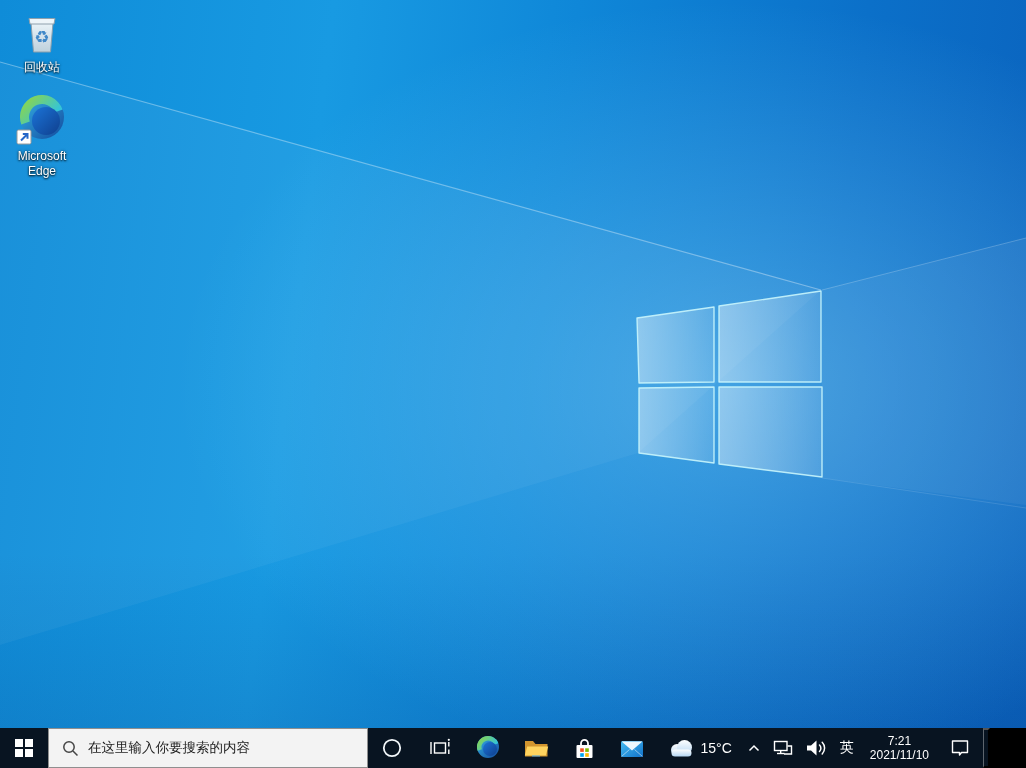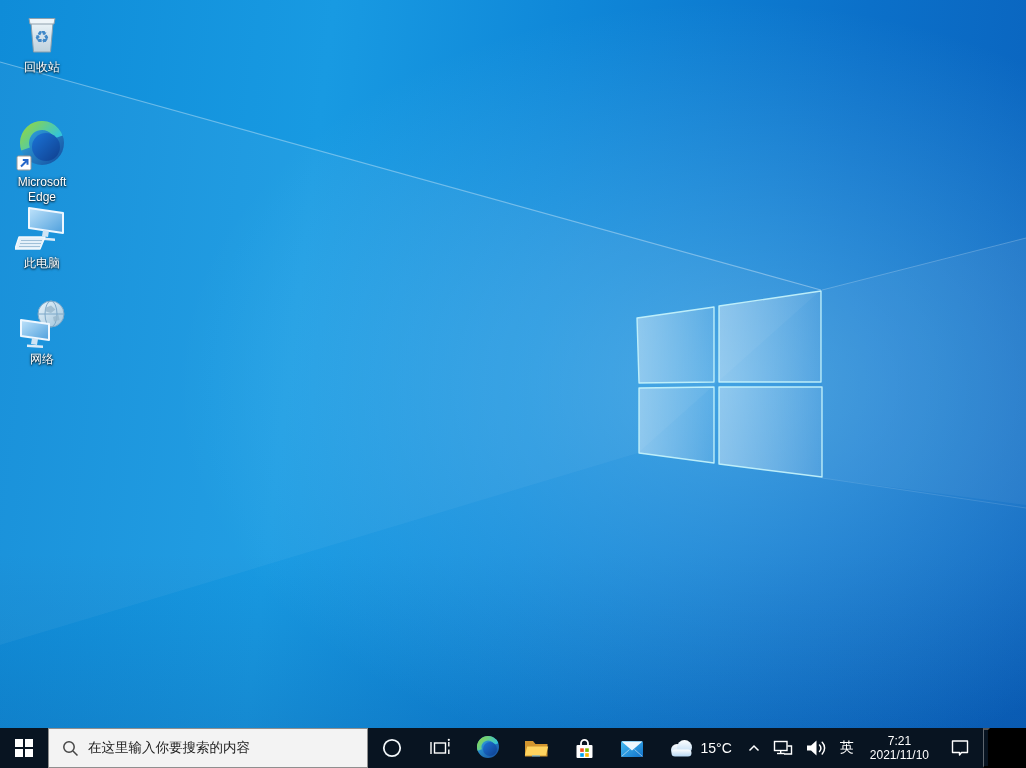--- a/index.html
+++ b/index.html
@@ -23,21 +23,21 @@
     position:absolute; left:2px; width:80px;
     display:flex; flex-direction:column; align-items:center; gap:3px;
     cursor:default;
   }
   .icon-cell .label {
     font-size:12px; line-height:15px; color:#fff; text-align:center;
     text-shadow:0 1px 2px rgba(0,0,0,.95), 0 0 3px rgba(0,0,0,.55);
     max-width:78px;
   }
   #cell-recycle { top:10px; }
-  #cell-edge    { top:118px; }
+  #cell-edge    { top:92px; }
   #cell-pc      { top:206px; }
   #cell-network { top:300px; }
   #cell-cp      { top:403px; }
 
   
   .taskbar {
     position:absolute; left:0; bottom:0; width:990px; height:40px;
     background:#081421; display:flex; align-items:stretch;
   }
   .tb-btn {
@@ -143,44 +143,21 @@
     <svg width="54" height="54" viewBox="0 0 54 54">
       <circle cx="27" cy="25" r="22" fill="url(#g-edge-b)"></circle>
       <path d="M5,25 A22,22 0 0 1 49,25 L40,25 A13,13 0 0 0 14,25 Z" fill="url(#g-edge-a)" transform="rotate(-20 27 25)"></path>
       <circle cx="31" cy="29" r="14" fill="url(#g-edge-c)"></circle>
       <rect x="2" y="38" width="14" height="14" rx="1.5" fill="#fff" stroke="#9a9a9a" stroke-width="1"></rect>
       <path d="M6,48.5 L12.5,42 M7.8,42 L12.5,42 L12.5,46.7" stroke="#2566c8" stroke-width="2" fill="none"></path>
     </svg>
     <div class="label">Microsoft Edge</div>
   </div>
 
-  <div class="icon-cell" id="cell-pc">
-    <svg width="54" height="47" viewBox="0 0 54 47">
-      <polygon points="14,2 48,7 48,27 14,22" fill="url(#g-screen)" stroke="#eef7ff" stroke-width="2" stroke-linejoin="round"></polygon>
-      <polygon points="28,24 34,25 33,31 27,30" fill="#cfe4f4"></polygon>
-      <polygon points="22,31 40,32.5 40,35 22,33.5" fill="#dcebf7"></polygon>
-      <polygon points="4,31 30,31 25,43 0,43" fill="#e4f0f9" stroke="#f2f8fc" stroke-width="1.4" stroke-linejoin="round"></polygon>
-      <path d="M6,34.5 H27 M5,37.5 H26 M4,40.5 H25" stroke="#9fc0d8" stroke-width="1" fill="none"></path>
-    </svg>
-    <div class="label">此电脑</div>
-  </div>
-
-  <div class="icon-cell" id="cell-network">
-    <svg width="54" height="49" viewBox="0 0 54 49">
-      <circle cx="36" cy="14" r="13" fill="url(#g-globe)" stroke="#7da8c8" stroke-width="1"></circle>
-      <ellipse cx="36" cy="14" rx="6" ry="13" fill="none" stroke="#7da8c8" stroke-width="1"></ellipse>
-      <line x1="23" y1="14" x2="49" y2="14" stroke="#7da8c8" stroke-width="1"></line>
-      <polygon points="30,8 36,5.5 40.5,9.5 36,13 31,11.5" fill="#9ab8cc" opacity="0.85"></polygon>
-      <polygon points="38,17 43.5,15 44.5,20 39,21.5" fill="#9ab8cc" opacity="0.85"></polygon>
-      <polygon points="6,20 34,24 34,40 6,36" fill="url(#g-screen)" stroke="#eef7ff" stroke-width="2" stroke-linejoin="round"></polygon>
-      <polygon points="17,38 23,39 22,45 16,44" fill="#cfe4f4"></polygon>
-      <polygon points="12,44.5 28,45.5 28,48 12,47" fill="#dcebf7"></polygon>
-    </svg>
-    <div class="label">网络</div>
-  </div>
+
 
 </div>
 
 <div class="taskbar">
 
   <button class="tb-btn">
     <svg width="18" height="18" viewBox="0 0 18 18">
       <rect x="0" y="0" width="8" height="8" fill="#fff"></rect>
       <rect x="10" y="0" width="8" height="8" fill="#fff"></rect>
       <rect x="0" y="10" width="8" height="8" fill="#fff"></rect>

